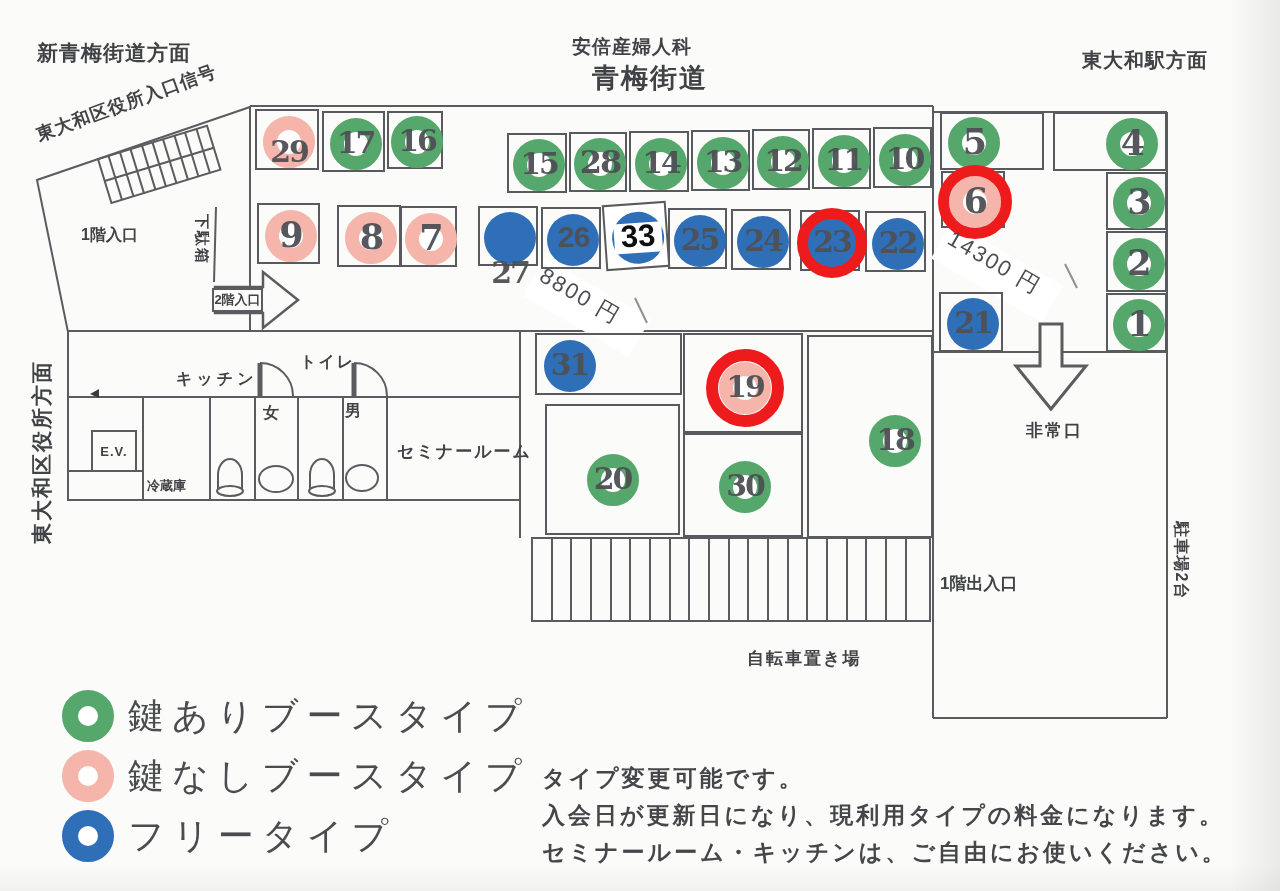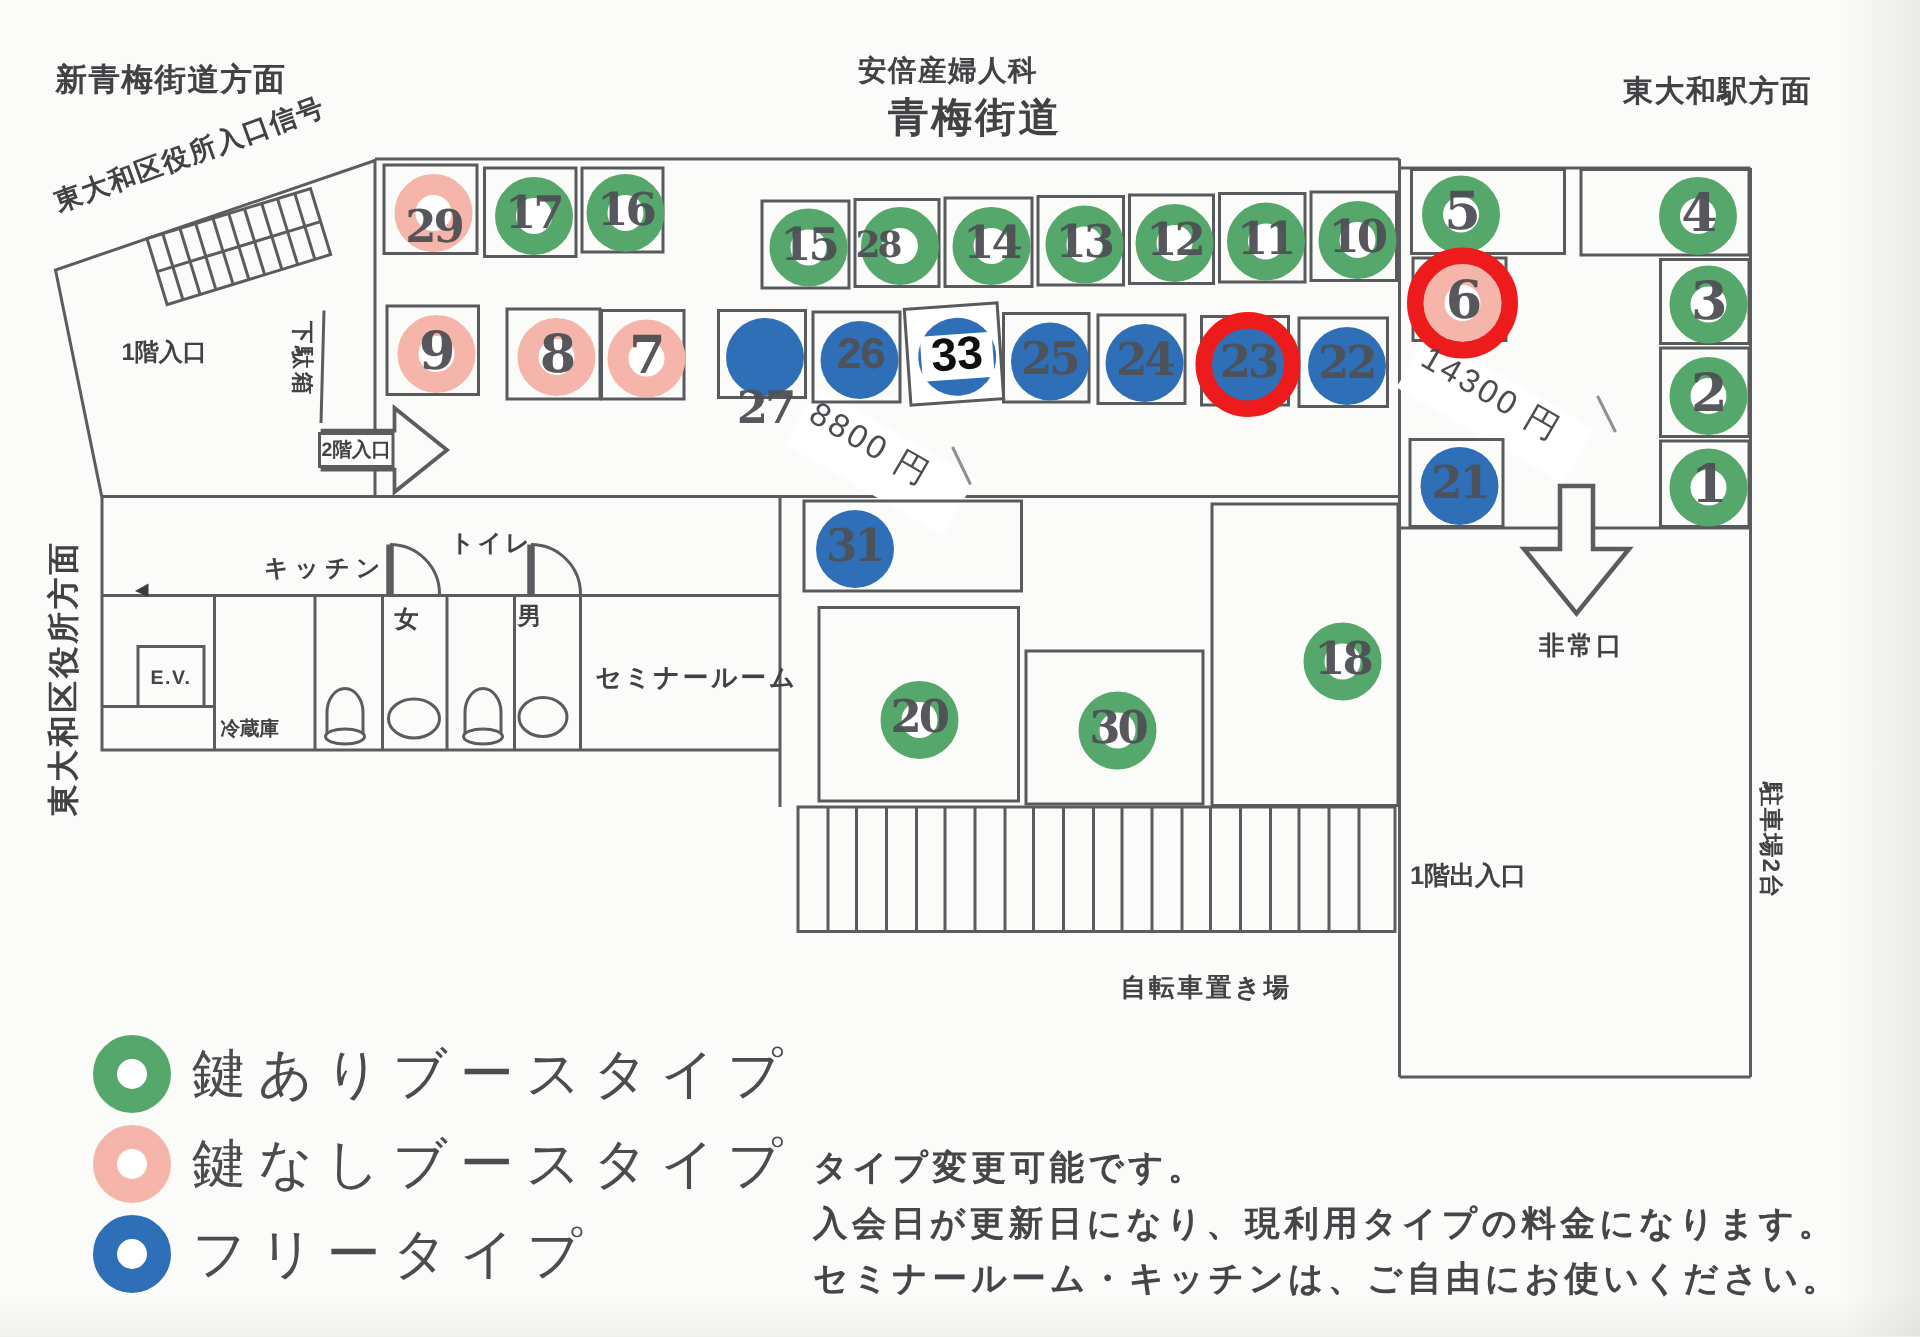--- a/index.html
+++ b/index.html
@@ -144,21 +144,21 @@
       <div class="booth" style="left: 387px; top: 111px; width: 56px; height: 58px;">
         <div class="marker donut" style="left: 2px; top: 3px; width: 52px; height: 52px; border-color: rgb(85, 167, 107);"></div>
         <span class="num" style="left: 28px; top: 29px; font-size: 30px;">16</span>
       </div>
       <div class="booth" style="left: 507px; top: 133px; width: 60px; height: 60px;">
         <div class="marker donut" style="left: 4px; top: 4px; width: 52px; height: 52px; border-color: rgb(85, 167, 107);"></div>
         <span class="num" style="left: 30px; top: 30px; font-size: 30px;">15</span>
       </div>
       <div class="booth" style="left: 569px; top: 132px; width: 58px; height: 60px;">
         <div class="marker donut" style="left: 3px; top: 4px; width: 52px; height: 52px; border-color: rgb(85, 167, 107);"></div>
-        <span class="num" style="left: 14px; top: 30px; font-size: 24px;">28</span>
+        <span class="num" style="left: 29px; top: 30px; font-size: 32px;">28</span>
       </div>
       <div class="booth" style="left: 629px; top: 131px; width: 60px; height: 61px;">
         <div class="marker donut" style="left: 4px; top: 4.5px; width: 52px; height: 52px; border-color: rgb(85, 167, 107);"></div>
         <span class="num" style="left: 30px; top: 30.5px; font-size: 30px;">14</span>
       </div>
       <div class="booth" style="left: 691px; top: 130px; width: 59px; height: 61px;">
         <div class="marker donut" style="left: 3.5px; top: 4.5px; width: 52px; height: 52px; border-color: rgb(85, 167, 107);"></div>
         <span class="num" style="left: 29.5px; top: 30.5px; font-size: 30px;">13</span>
       </div>
       <div class="booth" style="left: 752px; top: 129px; width: 58px; height: 61px;">
@@ -241,20 +241,25 @@
         <span class="num" style="left: 30.5px; top: 29.5px; font-size: 35px;">1</span>
       </div>
       <div class="booth" style="left: 939px; top: 292px; width: 64px; height: 60px;">
         <div class="marker solid" style="left: 6px; top: 4px; width: 52px; height: 52px; background: rgb(46, 111, 183);"></div>
         <span class="num" style="left: 32px; top: 30px; font-size: 30px;">21</span>
       </div>
       <div class="booth" style="left: 535px; top: 333px; width: 147px; height: 62px;">
         <div class="marker solid" style="left: 6.5px; top: 5px; width: 52px; height: 52px; background: rgb(46, 111, 183);"></div>
         <span class="num" style="left: 32.5px; top: 31px; font-size: 30px;">31</span>
       </div>
+      <div class="booth" style="left: 683px; top: 333px; width: 120px; height: 100px;">
+        <div class="marker donut" style="left: 34px; top: 27px; width: 52px; height: 52px; border-color: rgb(245, 181, 171);"></div>
+        <span class="num" style="left: 60px; top: 53px; font-size: 30px;">19</span>
+        <div class="redring" style="left: 21px; top: 14px; width: 78px; height: 78px; border-width: 12px; border-color: rgb(238, 27, 29);"></div>
+      </div>
       <div class="booth" style="left: 683px; top: 433px; width: 120px; height: 104px;">
         <div class="marker donut" style="left: 34px; top: 26px; width: 52px; height: 52px; border-color: rgb(85, 167, 107);"></div>
         <span class="num" style="left: 60px; top: 52px; font-size: 30px;">30</span>
       </div>
       <div class="booth" style="left: 545px; top: 404px; width: 135px; height: 131px;">
         <div class="marker donut" style="left: 39.5px; top: 47.5px; width: 52px; height: 52px; border-color: rgb(85, 167, 107);"></div>
         <span class="num" style="left: 65.5px; top: 73.5px; font-size: 30px;">20</span>
       </div>
       <div class="booth" style="left: 807px; top: 335px; width: 126px; height: 203px;">
         <div class="marker donut" style="left: 60px; top: 77.5px; width: 52px; height: 52px; border-color: rgb(85, 167, 107);"></div>

